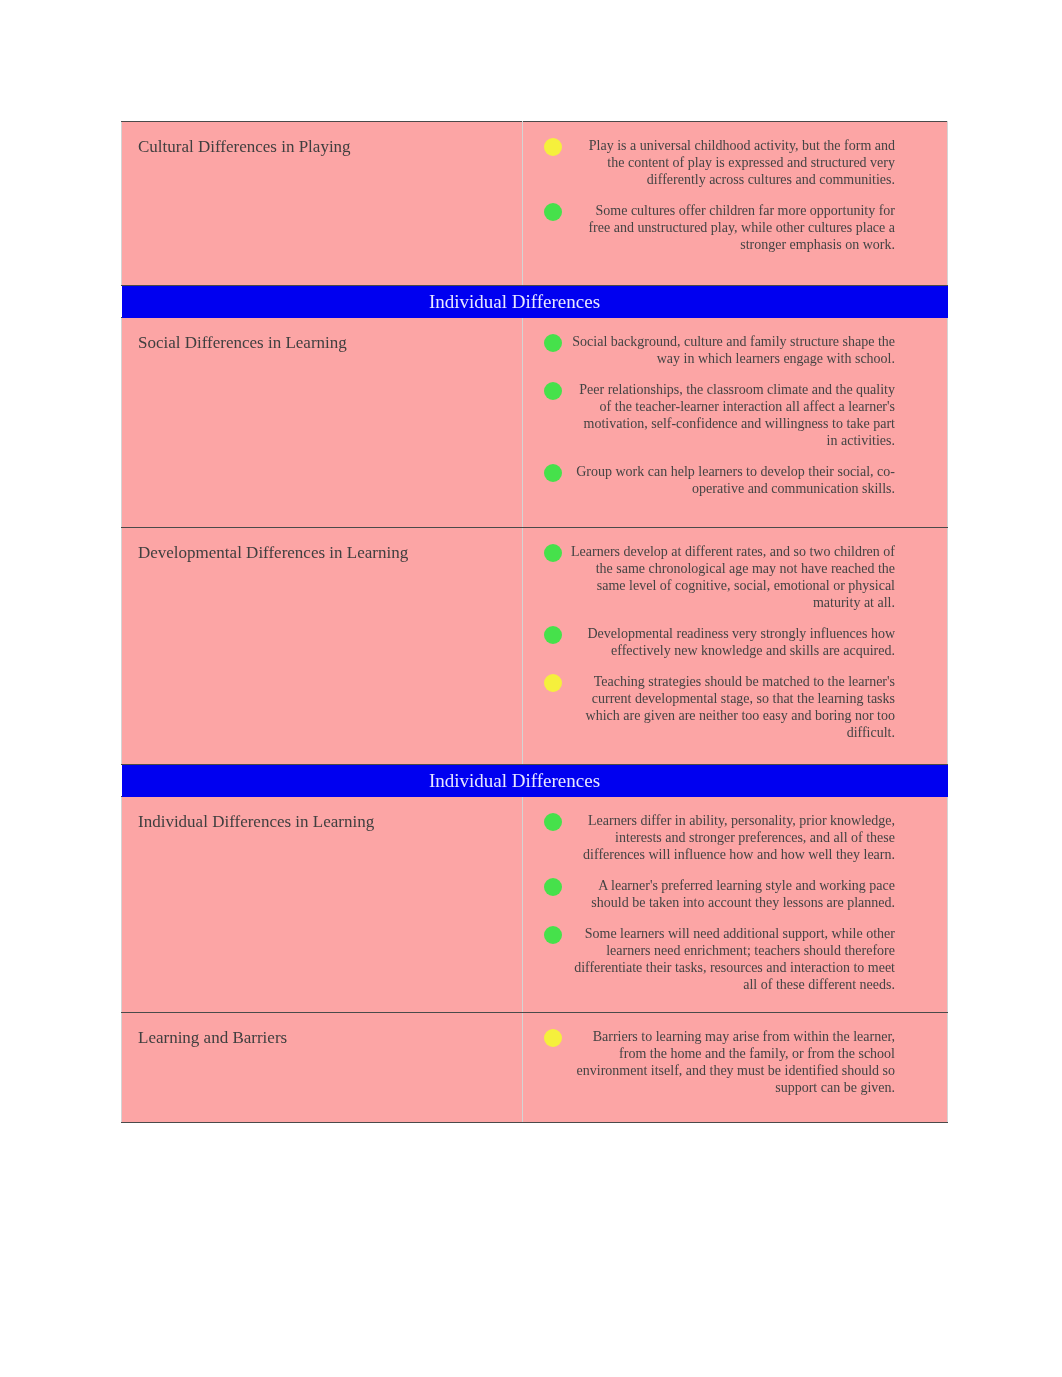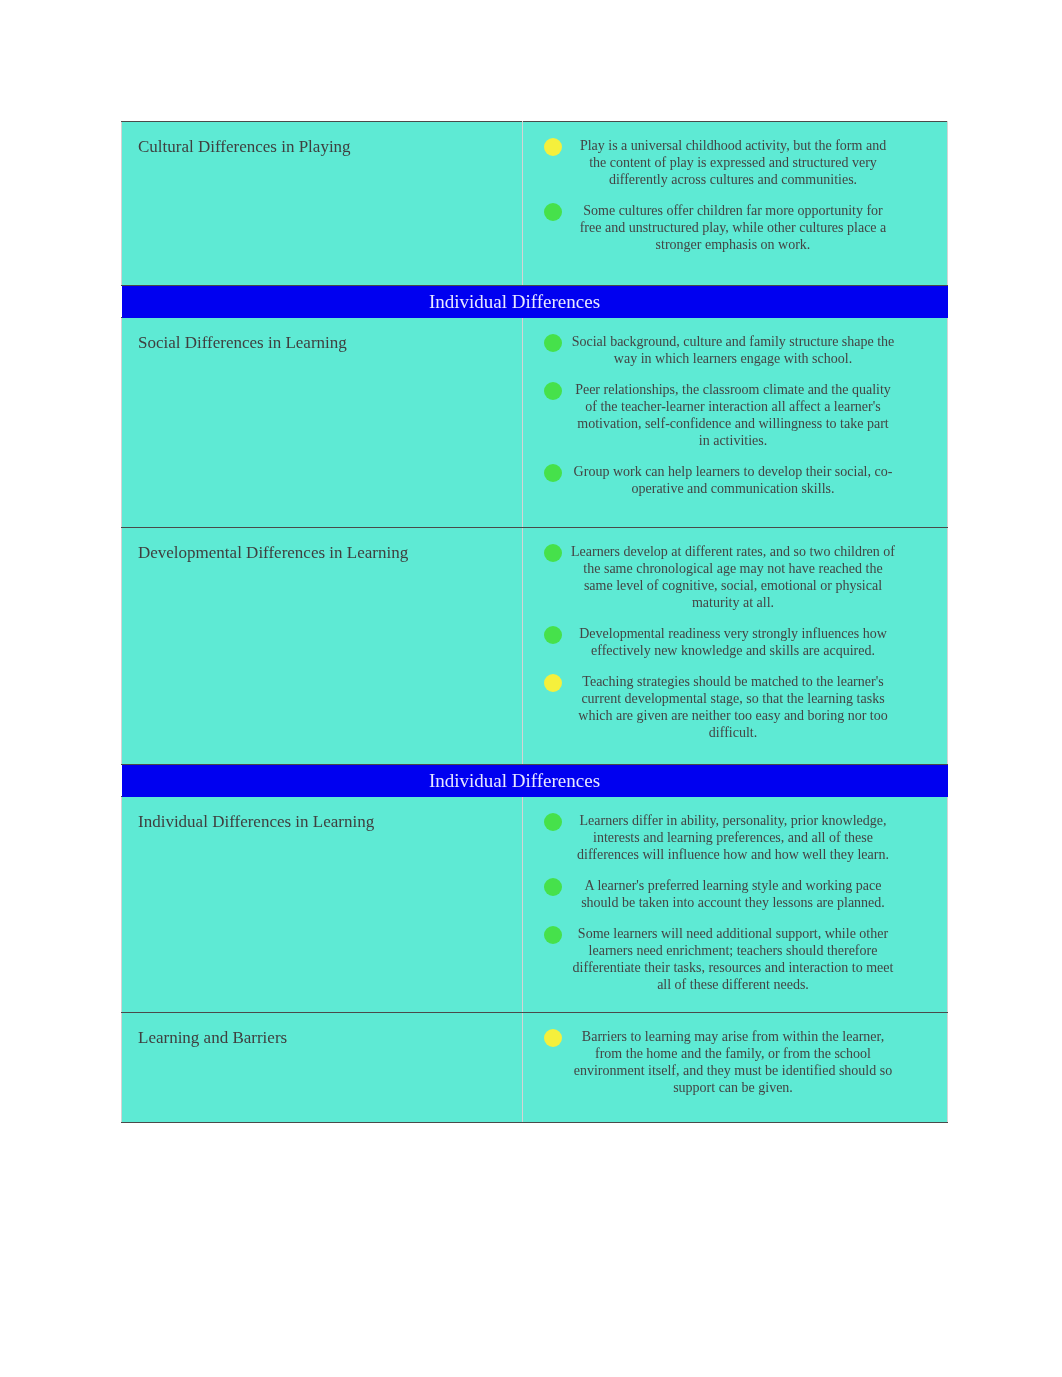--- a/index.html
+++ b/index.html
@@ -1,28 +1,28 @@
 <!DOCTYPE html>
 <html><head>
 <meta charset="utf-8">
 <style>
   html,body{margin:0;padding:0;background:#ffffff;}
   body{width:1062px;height:1377px;font-family:"Liberation Serif",serif;}
   .page{position:relative;width:1062px;height:1377px;background:#ffffff;overflow:hidden;}
   .tbl{position:absolute;left:121px;top:121px;width:826px;border-collapse:collapse;table-layout:fixed;}
-  .tbl td{border-top:1px solid #4a4a4a;border-bottom:1px solid #4a4a4a;border-left:1px solid #d4d4d4;border-right:1px solid #d4d4d4;vertical-align:top;padding:0;background:#5eead4;box-sizing:border-box;overflow:hidden;}
+  .tbl td{border-top:1px solid #4a4a4a;border-bottom:1px solid #4a4a4a;border-left:1px solid #d4d4d4;border-right:1px solid #d4d4d4;vertical-align:top;padding:0;background:#fca5a5;box-sizing:border-box;overflow:hidden;}
   col.a{width:401px;}
   col.b{width:425px;}
   .tbl td.hcell{padding:14px 6px 6px 16px;font-size:17px;line-height:1.25;color:#3f3f3f;}
   .tbl td.bcell{padding:15px 52px 7px 22px;}
   .tbl tr.bluerow td{border:none;padding:0;background:transparent;overflow:visible;}
   .bluerow td{height:32px;position:relative;}
   .bluebar{background:#0000f0;color:#e8e8ff;text-align:center;font-size:19px;font-weight:normal;line-height:32px;height:32px;position:absolute;left:0;right:0;top:0;padding-right:40px;box-sizing:border-box;}
   ul.bl{list-style:none;margin:0;padding:0;}
-  ul.bl li{position:relative;padding-left:26px;margin:0 0 14px 0;font-size:14px;line-height:17px;color:#444444;text-align:center;}
+  ul.bl li{position:relative;padding-left:26px;margin:0 0 14px 0;font-size:14px;line-height:17px;color:#444444;text-align:right;}
   ul.bl li:last-child{margin-bottom:0;}
   .dot{position:absolute;left:-1px;top:1px;width:18px;height:18px;border-radius:50%;}
   .dot.green{background:#46e14b;}
   .dot.yellow{background:#f5f03c;}
 </style>
 </head>
 <body>
 
 <div class="page">
   <table class="tbl">
@@ -67,21 +67,21 @@
       </tr>
       <tr class="bluerow">
         <td colspan="2">
           <div class="bluebar">Individual Differences</div>
         </td>
       </tr>
       <tr>
         <td class="hcell" style="height:216px">Individual Differences in Learning</td>
         <td class="bcell">
           <ul class="bl">
-            <li><span class="dot green"></span><span>Learners differ in ability, personality, prior knowledge, interests and learning preferences, and all of these differences will influence how and how well they learn.</span></li>
+            <li><span class="dot green"></span><span>Learners differ in ability, personality, prior knowledge, interests and stronger preferences, and all of these differences will influence how and how well they learn.</span></li>
             <li><span class="dot green"></span><span>A learner's preferred learning style and working pace should be taken into account they lessons are planned.</span></li>
             <li><span class="dot green"></span><span>Some learners will need additional support, while other learners need enrichment; teachers should therefore differentiate their tasks, resources and interaction to meet all of these different needs.</span></li>
           </ul>
         </td>
       </tr>
       <tr>
         <td class="hcell" style="height:110px">Learning and Barriers</td>
         <td class="bcell">
           <ul class="bl">
             <li><span class="dot yellow"></span><span>Barriers to learning may arise from within the learner, from the home and the family, or from the school environment itself, and they must be identified should so support can be given.</span></li>

